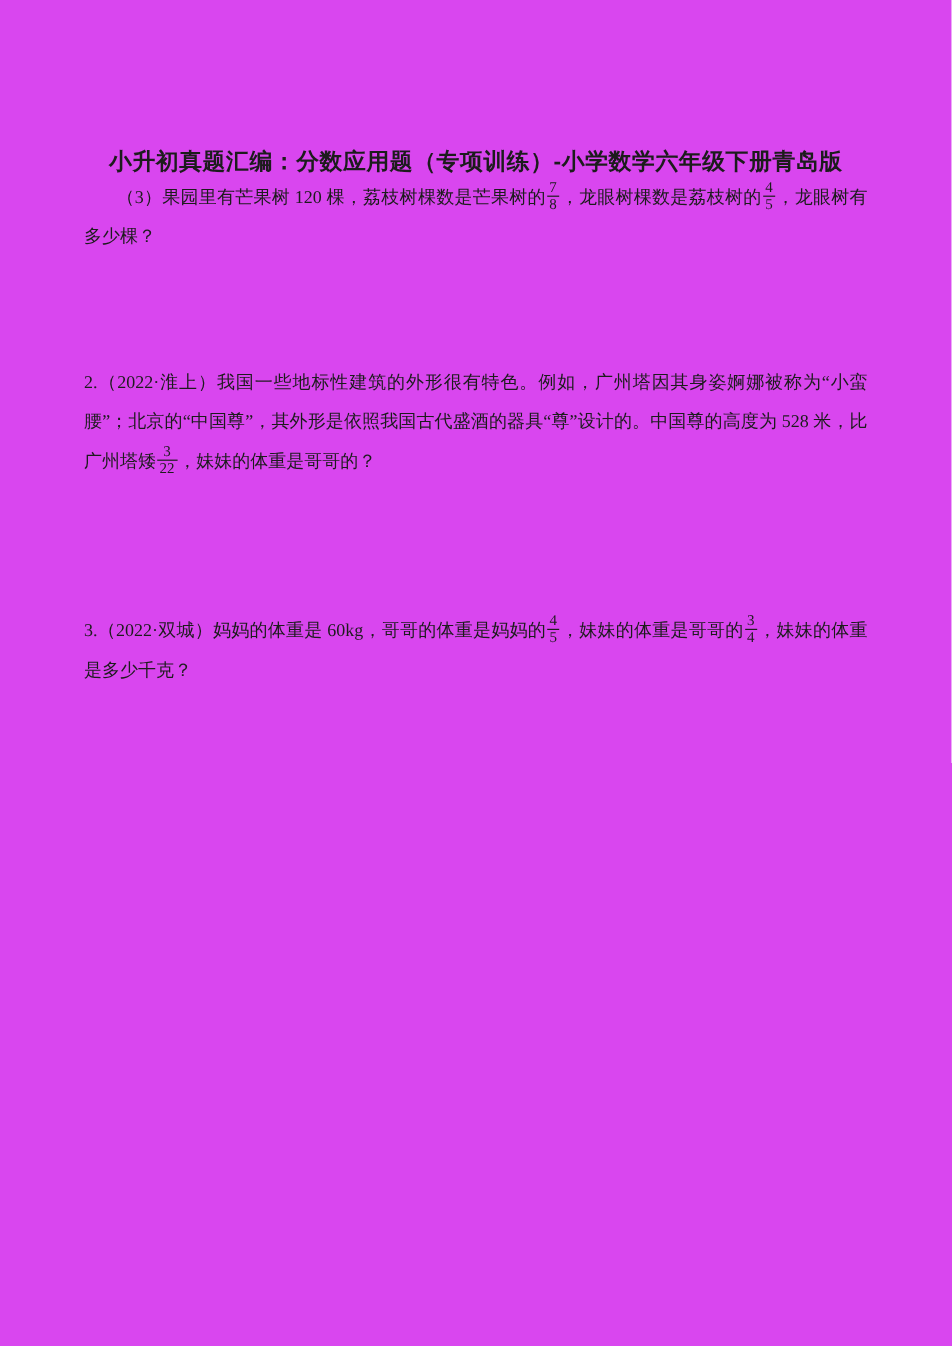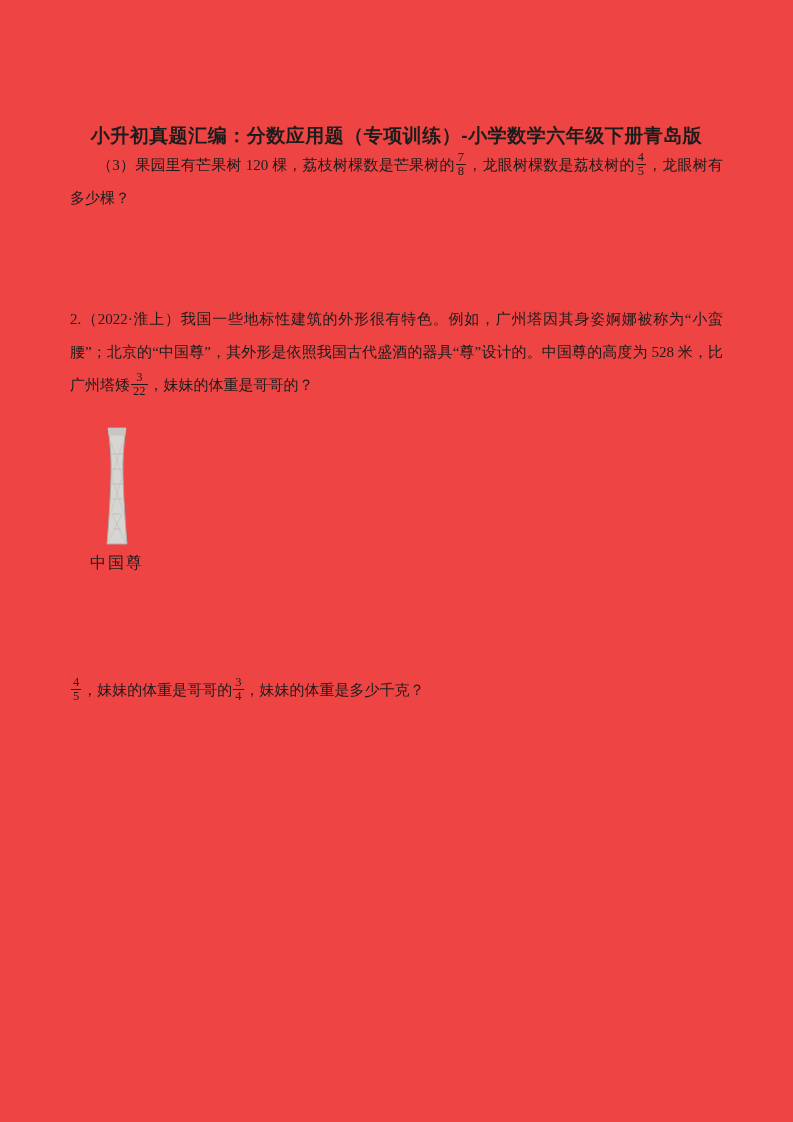--- a/index.html
+++ b/index.html
@@ -5,21 +5,21 @@
   html, body {
     margin: 0;
     padding: 0;
     background: #ffffff;
   }
   .page {
     position: relative;
     width: 793px;
     height: 1122px;
     margin: 0 auto;
-    background: #ef4444;
+    background: #d946ef;
     color: #1c1c1c;
     font-family: "Liberation Serif", "DejaVu Serif", serif;
     font-size: 15px;
     overflow: hidden;
     box-sizing: border-box;
     padding: 0 70px;
   }
   .doc-title {
     margin: 0;
     padding-top: 122px;
@@ -105,39 +105,23 @@
         <span class="num">4</span>
         <span class="den">5</span>
       </span><span>，龙眼树有多少棵？</span></p>
 
   <p class="para mt-q2"><span>2.（2022·淮上）我国一些地标性建筑的外形很有特色。例如，广州塔因其身姿婀娜被称为“小蛮腰”；北京的“中国尊”，其外形是依照我国古代盛酒的器具“尊”设计的。中国尊的高度为 528 米，比广州塔矮</span><span class="frac">
         <span class="num">3</span>
         <span class="den">22</span>
       </span><span>，妹妹的体重是哥哥的？</span></p>
 
   <div class="figures">
-    <div class="figure">
-      <div class="art">
-        <svg width="32" height="124" viewBox="0 0 32 124">
-          <defs>
-            <linearGradient id="zunG" x1="0" y1="0" x2="1" y2="0">
-              <stop offset="0" stop-color="#cfcecا" stop-opacity="0"></stop>
-            </linearGradient>
-          </defs>
-          <path d="M7,4 L25,4 C22.5,20 21.5,36 22,52 C22.5,72 24,96 26,120 L6,120 C8,96 9.5,72 10,52 C10.5,36 9.5,20 7,4 Z" fill="#d6d5d1" stroke="#aeada9" stroke-width="1"></path>
-          <path d="M7,4 L25,4 C24.7,6.5 24.4,9 24.1,11.5 L7.9,11.5 C7.6,9 7.3,6.5 7,4 Z" fill="#c7c6c2"></path>
-          <path d="M9.9,30 L22.1,30 M10.1,45 L21.9,45 M10.4,60 L21.6,60 M10.9,75 L21.1,75 M11.6,90 L20.4,90 M12.5,105 L19.5,105" stroke="#bcbbb7" stroke-width="0.8" fill="none"></path>
-          <path d="M10,18 L21,52 M22,18 L11,52 M10.5,52 L23,90 M21.5,52 L9.5,90 M11,90 L24.5,118 M21,90 L7.5,118" stroke="#c3c2be" stroke-width="0.7" fill="none"></path>
-        </svg>
-      </div>
-      <div class="caption">中国尊</div>
-    </div>
   </div>
 
-  <p class="para mt-q3"><span class="frac">
+  <p class="para mt-q3"><span>3.（2022·双城）妈妈的体重是 60kg，哥哥的体重是妈妈的</span><span class="frac">
         <span class="num">4</span>
         <span class="den">5</span>
       </span><span>，妹妹的体重是哥哥的</span><span class="frac">
         <span class="num">3</span>
         <span class="den">4</span>
       </span><span>，妹妹的体重是多少千克？</span></p>
 
 
 </div>
 

